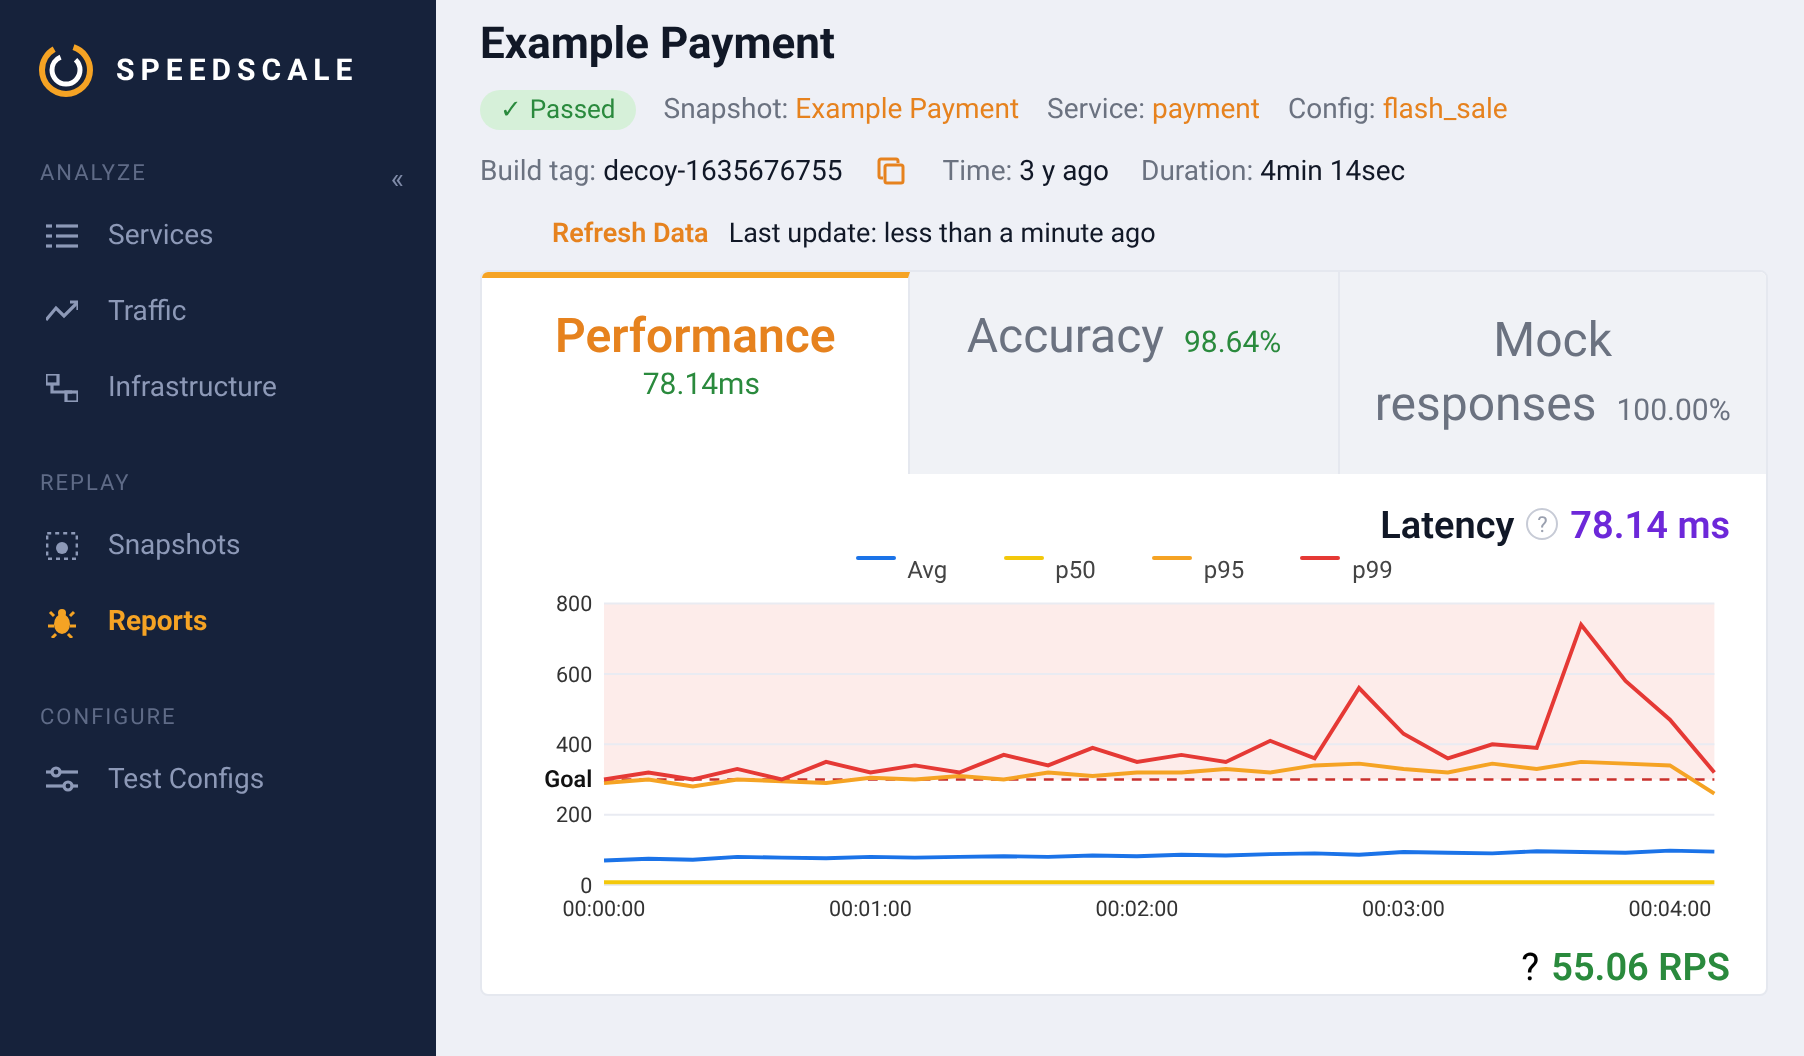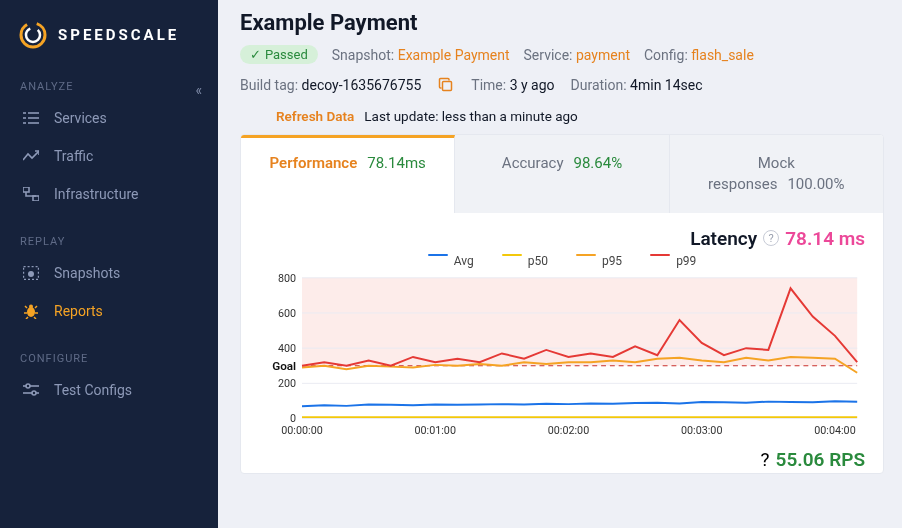--- a/index.html
+++ b/index.html
@@ -56,21 +56,21 @@
     display: flex;
     align-items: center;
     gap: 14px;
     padding: 10px 22px;
     font-size: 14px;
     color: #8d99b7;
     cursor: pointer;
   }
   .nav-item.active {
     color: #f5a324;
-    font-weight: 400;
+    font-weight: 700;
   }
   .nav-icon {
     width: 18px; height: 18px;
     flex-shrink: 0;
     display:flex; align-items:center; justify-content:center;
   }
   .nav-icon svg { display:block; }
 
   .main {
     flex: 1;
@@ -142,41 +142,41 @@
     text-align: center;
     cursor: pointer;
     border-right: 1px solid #e5e8ef;
   }
   .tab:last-child { border-right:none; }
   .tab.active {
     background: #fff;
     border-top: 3px solid #f5a324;
     padding-top: 15px;
   }
-  .tab-title { font-size: 15px; color:#6b7280; font-weight:400; }
+  .tab-title { font-size: 24px; color:#6b7280; font-weight:400; }
   .tab.active .tab-title { color:#e6821e; font-weight:600; }
   .tab-metric { font-size: 15px; color:#2a8a3d; margin-left:6px; }
   .tab.inactive .tab-metric.gray { color:#6b7280; }
   .tab.stack { line-height:1.35; }
   .tab.stack .tab-title-line { display:block; }
 
   .chart-area {
     padding: 14px 18px 8px 18px;
     position: relative;
   }
   .chart-header {
     display:flex;
     justify-content:flex-end;
     align-items:center;
     gap:6px;
     font-size: 19px;
     margin-bottom:4px;
   }
   .chart-header .title { color:#111827; font-weight:600; }
-  .chart-header .value { color:#ec4899; font-weight:600; }
+  .chart-header .value { color:#6d28d9; font-weight:600; }
   .chart-header .qmark {
     width:16px;height:16px;border:1px solid #c7cbd6;border-radius:50%;
     font-size:11px;color:#9aa0af;display:flex;align-items:center;justify-content:center;
   }
   .legend {
     display:flex; gap:28px; justify-content:center;
     font-size:12px; color:#444; margin-bottom:2px;
   }
   .legend-item { display:flex; align-items:flex-start; gap:6px; }
   .swatch { width:20px; height:2px; border-radius:1px; }

